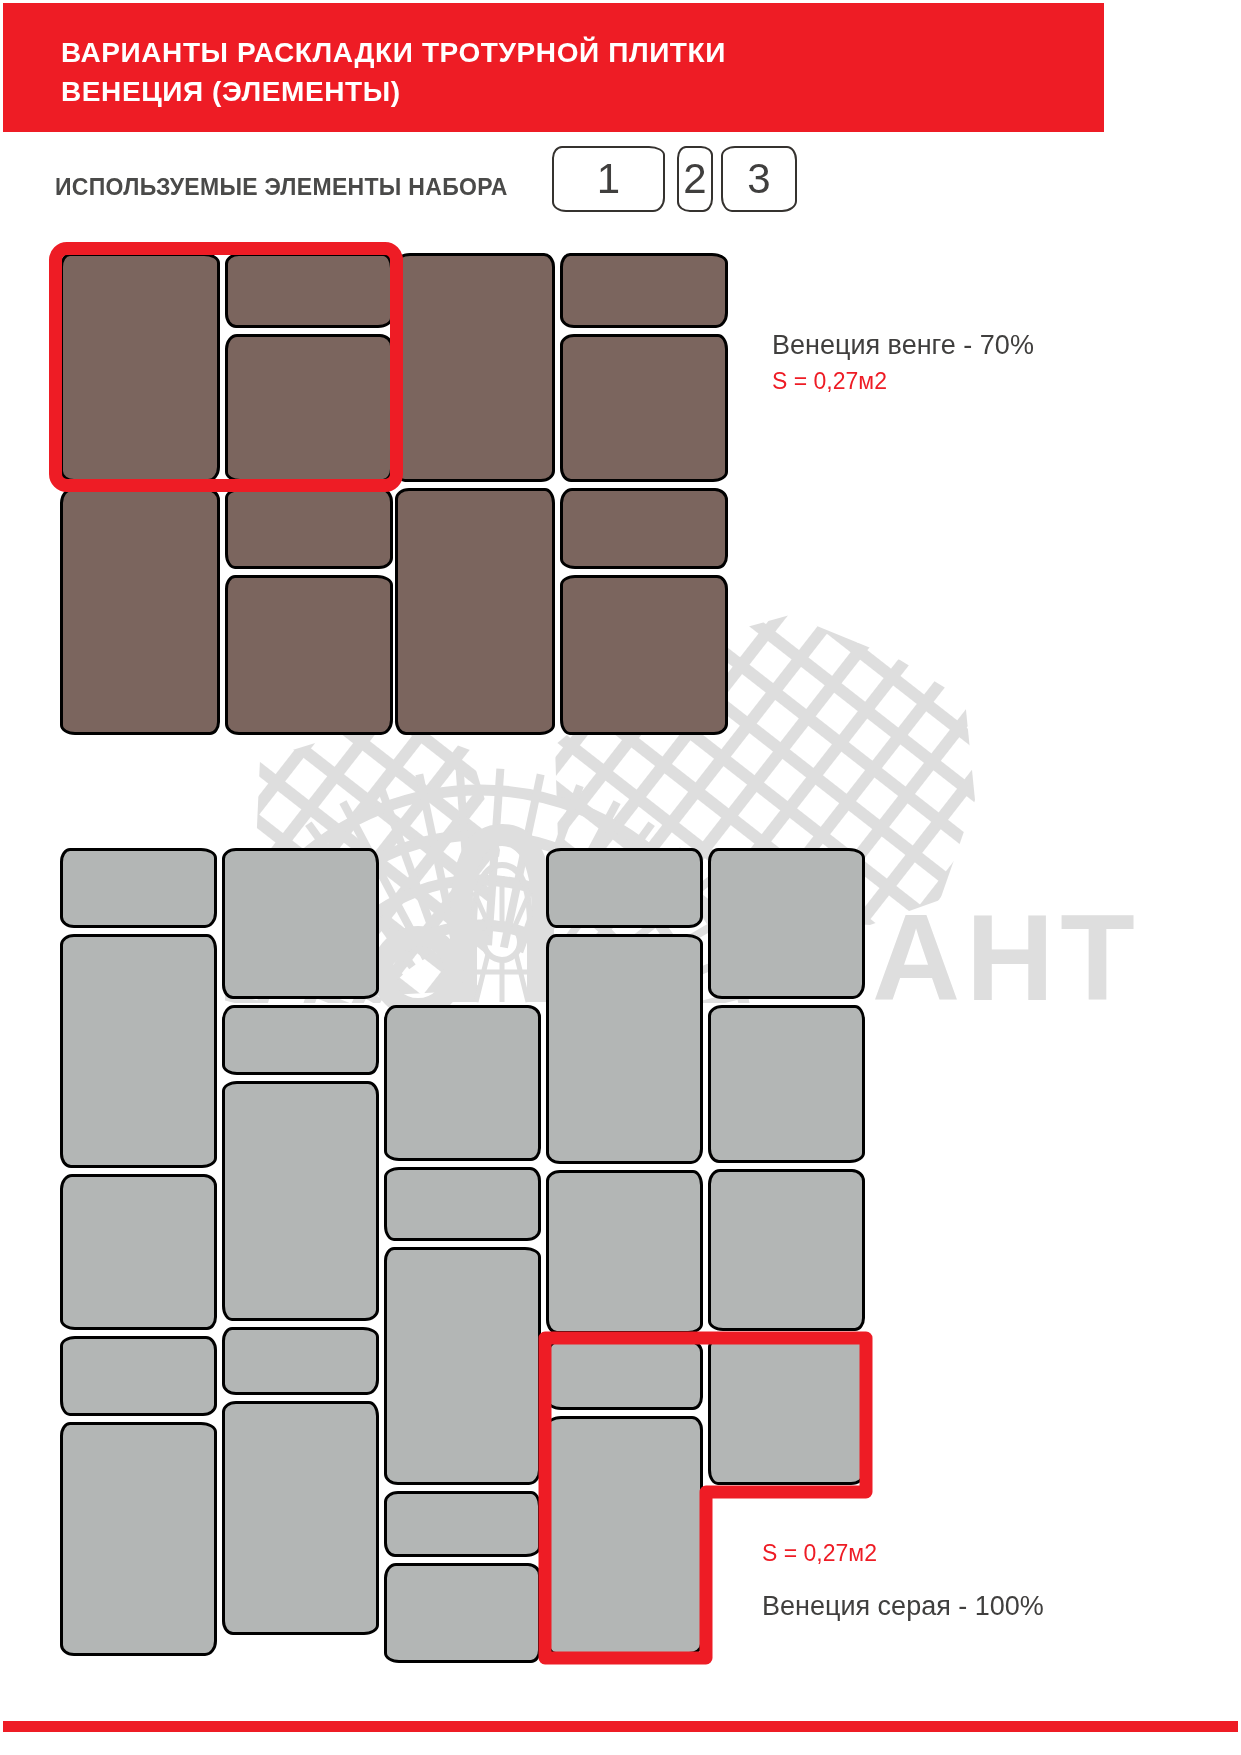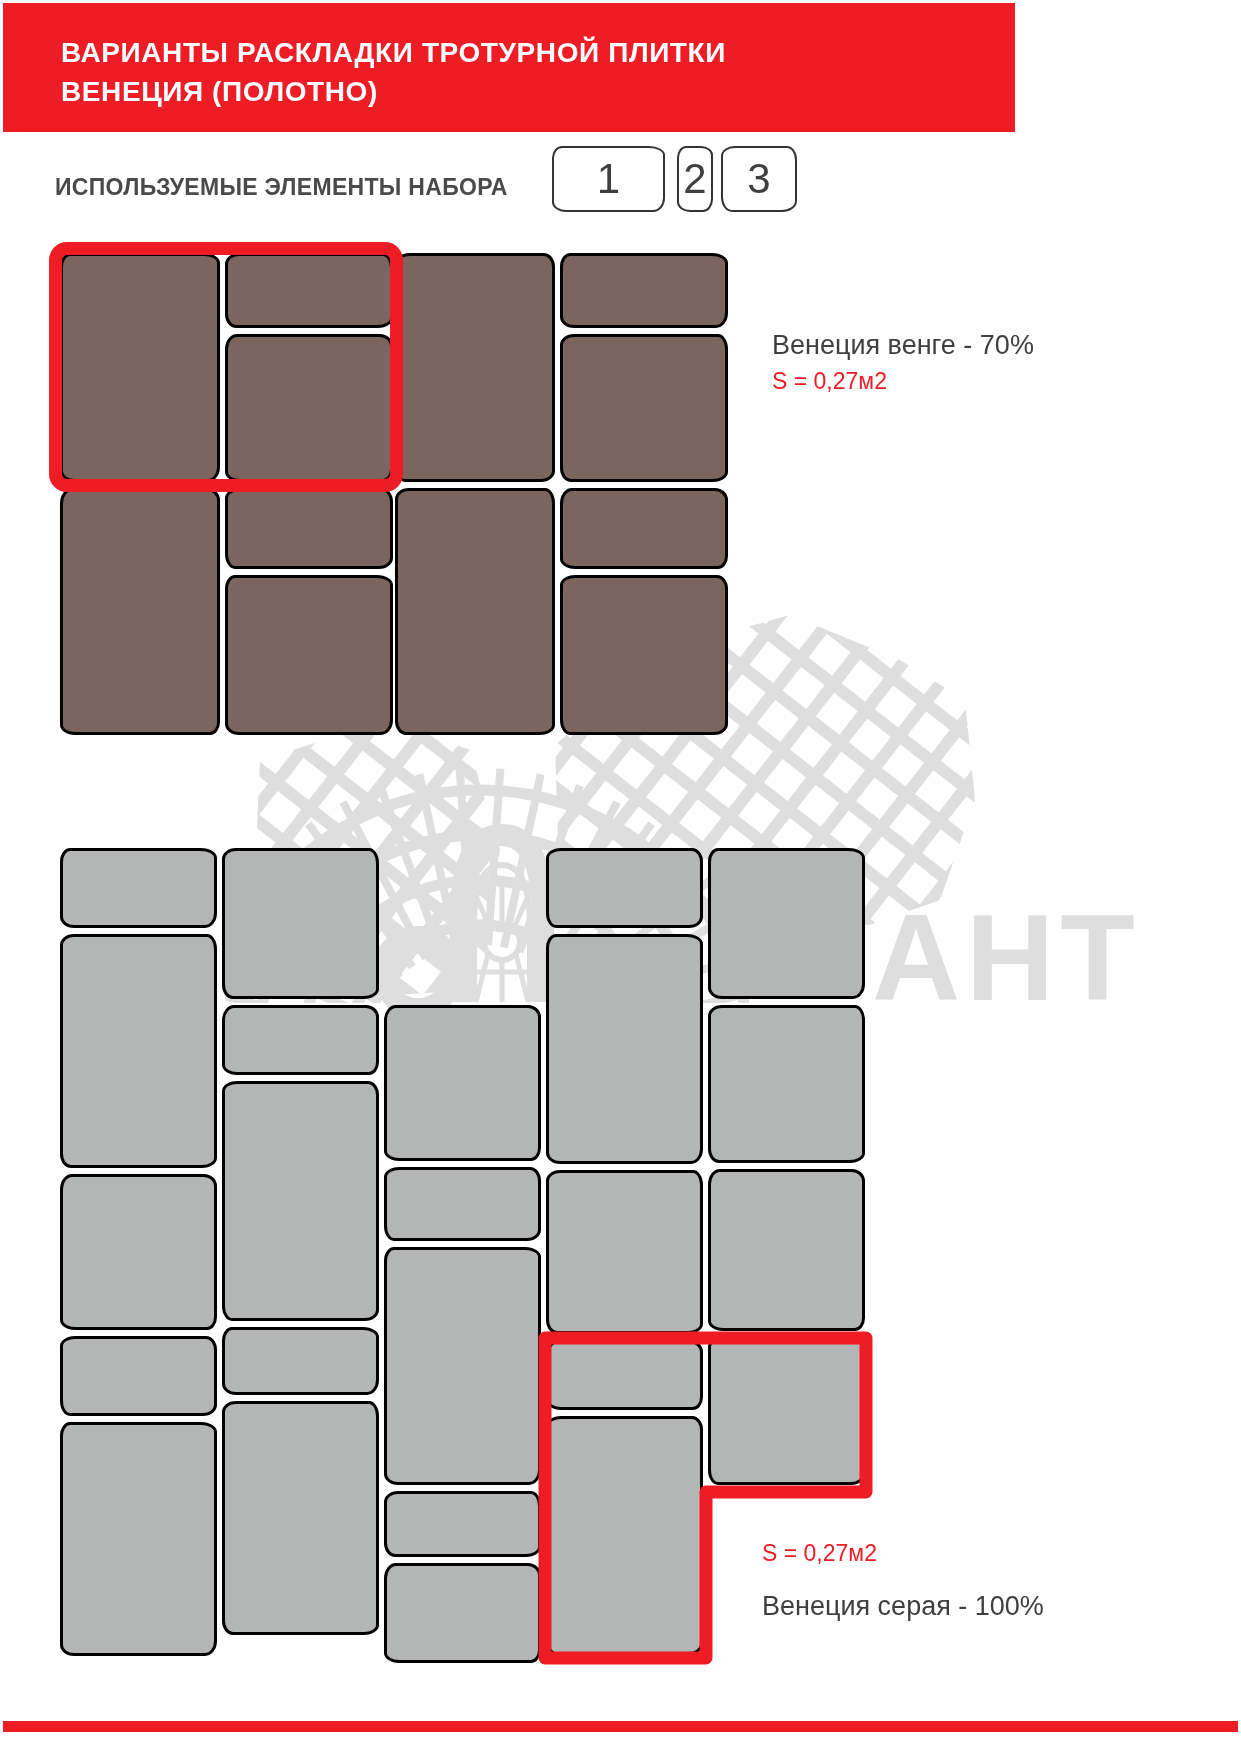--- a/index.html
+++ b/index.html
@@ -7,21 +7,21 @@
     --outline-brown:#2b2521; --outline-gray:#1e1c1a;
     --text-dark:#403f3e; --wm:#dedede; --white:#ffffff;
   }
   html,body{margin:0;padding:0;background:#888;}
   .page{
     position:relative;width:1241px;height:1755px;background:var(--white);
     margin:0 auto;overflow:hidden;font-family:"Liberation Sans",sans-serif;
   }
   
   .header-bar{
-    position:absolute;left:3px;top:3px;width:1012px;height:129px;
+    position:absolute;left:3px;top:3px;width:1101px;height:129px;
     background:var(--red);box-sizing:border-box;padding:30px 0 0 58px;
   }
   .header-bar .title-line{
     color:#fff;font-weight:bold;font-size:28px;line-height:39px;letter-spacing:.6px;
     white-space:nowrap;
   }
   
   .elements-label{
     position:absolute;left:55px;top:174px;font-size:23px;font-weight:bold;
     color:#4a4a49;letter-spacing:.3px;white-space:nowrap;text-align:right;
@@ -62,21 +62,21 @@
   
   .footer-bar{position:absolute;left:3px;top:1721px;width:1235px;height:11px;background:var(--red);}
 </style>
 </head>
 <body>
 
 <div class="page">
 
   <div class="header-bar">
     <div class="title-line">ВАРИАНТЫ РАСКЛАДКИ ТРОТУРНОЙ ПЛИТКИ</div>
-    <div class="title-line">ВЕНЕЦИЯ (ПОЛОТНО)</div>
+    <div class="title-line">ВЕНЕЦИЯ (ЭЛЕМЕНТЫ)</div>
   </div>
 
   <div class="elements-label">ИСПОЛЬЗУЕМЫЕ ЭЛЕМЕНТЫ НАБОРА</div>
   <div class="element-box e1">
     <span>1</span>
   </div>
   <div class="element-box e2">
     <span>2</span>
   </div>
   <div class="element-box e3">

